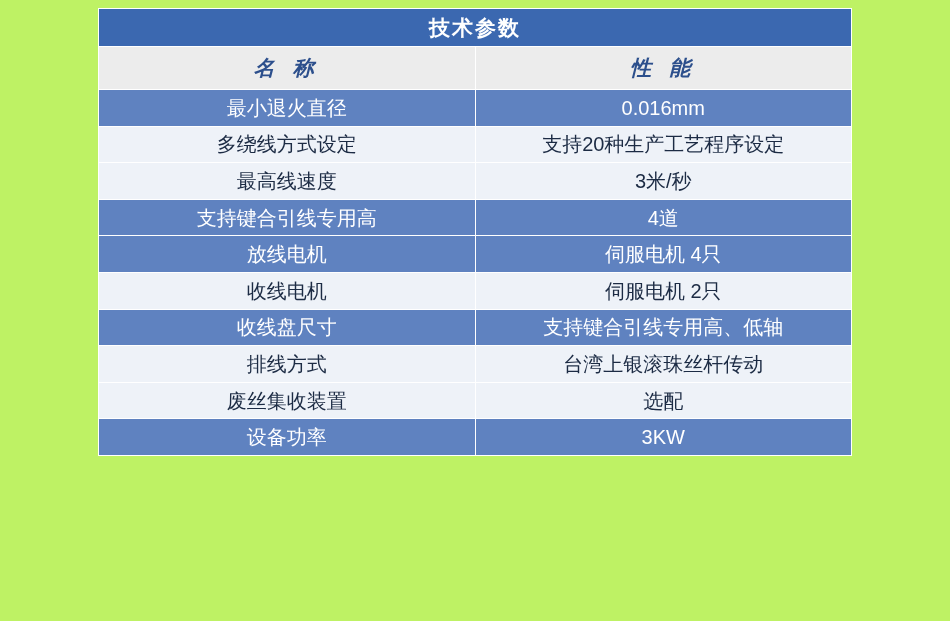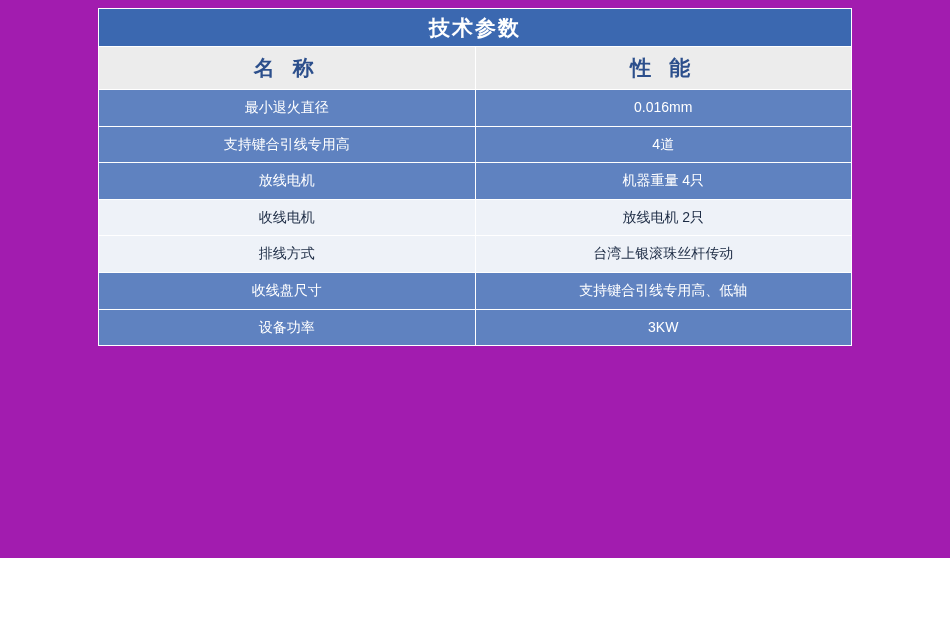--- a/index.html
+++ b/index.html
@@ -8,23 +8,23 @@
     background: #ffffff;
   }
   body {
     width: 950px;
     height: 631px;
     font-family: "Liberation Sans", sans-serif;
     overflow: hidden;
   }
   .page {
     width: 950px;
-    height: 558px;
+    height: 621px;
     position: relative;
-    background: #a21caf;
+    background: #bef264;
     box-sizing: border-box;
   }
   .spec-table {
     position: absolute;
     left: 98px;
     top: 8px;
     width: 754px;
     border-collapse: collapse;
     table-layout: fixed;
   }
@@ -43,32 +43,33 @@
     height: 37px;
     letter-spacing: 2px;
   }
   .header-row td {
     background: #ececec;
     color: #2c4f8c;
     font-size: 21px;
     font-weight: bold;
     height: 42px;
     letter-spacing: 6px;
+    font-style: italic;
   }
   .row-odd td {
     background: #5f82c0;
     color: #ffffff;
   }
   .row-even td {
     background: #eef2f8;
     color: #1c2b44;
   }
   .data-row td {
     height: 35.6px;
-    font-size: 14px;
+    font-size: 20px;
     margin-top: 34px;
   }
   .col-name {
     width: 376px;
   }
   .col-value {
     width: 376px;
   }
   .cell-inner {
     display: block;
@@ -97,58 +98,82 @@
       </tr>
 
       <tr class="data-row row-odd">
         <td class="col-name">
             <span class="cell-inner">最小退火直径</span>
           </td>
         <td class="col-value">
             <span class="cell-inner">0.016mm</span>
           </td>
       </tr>
+      <tr class="data-row row-even">
+        <td class="col-name">
+            <span class="cell-inner">多绕线方式设定</span>
+          </td>
+        <td class="col-value">
+            <span class="cell-inner">支持20种生产工艺程序设定</span>
+          </td>
+      </tr>
+      <tr class="data-row row-even">
+        <td class="col-name">
+            <span class="cell-inner">最高线速度</span>
+          </td>
+        <td class="col-value">
+            <span class="cell-inner">3米/秒</span>
+          </td>
+      </tr>
       <tr class="data-row row-odd">
         <td class="col-name">
             <span class="cell-inner">支持键合引线专用高</span>
           </td>
         <td class="col-value">
             <span class="cell-inner">4道</span>
           </td>
       </tr>
       <tr class="data-row row-odd">
         <td class="col-name">
             <span class="cell-inner">放线电机</span>
           </td>
         <td class="col-value">
-            <span class="cell-inner">机器重量 4只</span>
+            <span class="cell-inner">伺服电机 4只</span>
           </td>
       </tr>
       <tr class="data-row row-even">
         <td class="col-name">
             <span class="cell-inner">收线电机</span>
           </td>
         <td class="col-value">
-            <span class="cell-inner">放线电机 2只</span>
+            <span class="cell-inner">伺服电机 2只</span>
+          </td>
+      </tr>
+      <tr class="data-row row-odd">
+        <td class="col-name">
+            <span class="cell-inner">收线盘尺寸</span>
+          </td>
+        <td class="col-value">
+            <span class="cell-inner">支持键合引线专用高、低轴</span>
           </td>
       </tr>
       <tr class="data-row row-even">
         <td class="col-name">
             <span class="cell-inner">排线方式</span>
           </td>
         <td class="col-value">
             <span class="cell-inner">台湾上银滚珠丝杆传动</span>
           </td>
       </tr>
-      <tr class="data-row row-odd">
+      <tr class="data-row row-even">
         <td class="col-name">
-            <span class="cell-inner">收线盘尺寸</span>
+            <span class="cell-inner">废丝集收装置</span>
           </td>
         <td class="col-value">
-            <span class="cell-inner">支持键合引线专用高、低轴</span>
+            <span class="cell-inner">选配</span>
           </td>
       </tr>
       <tr class="data-row row-odd">
         <td class="col-name">
             <span class="cell-inner">设备功率</span>
           </td>
         <td class="col-value">
             <span class="cell-inner">3KW</span>
           </td>
       </tr>

